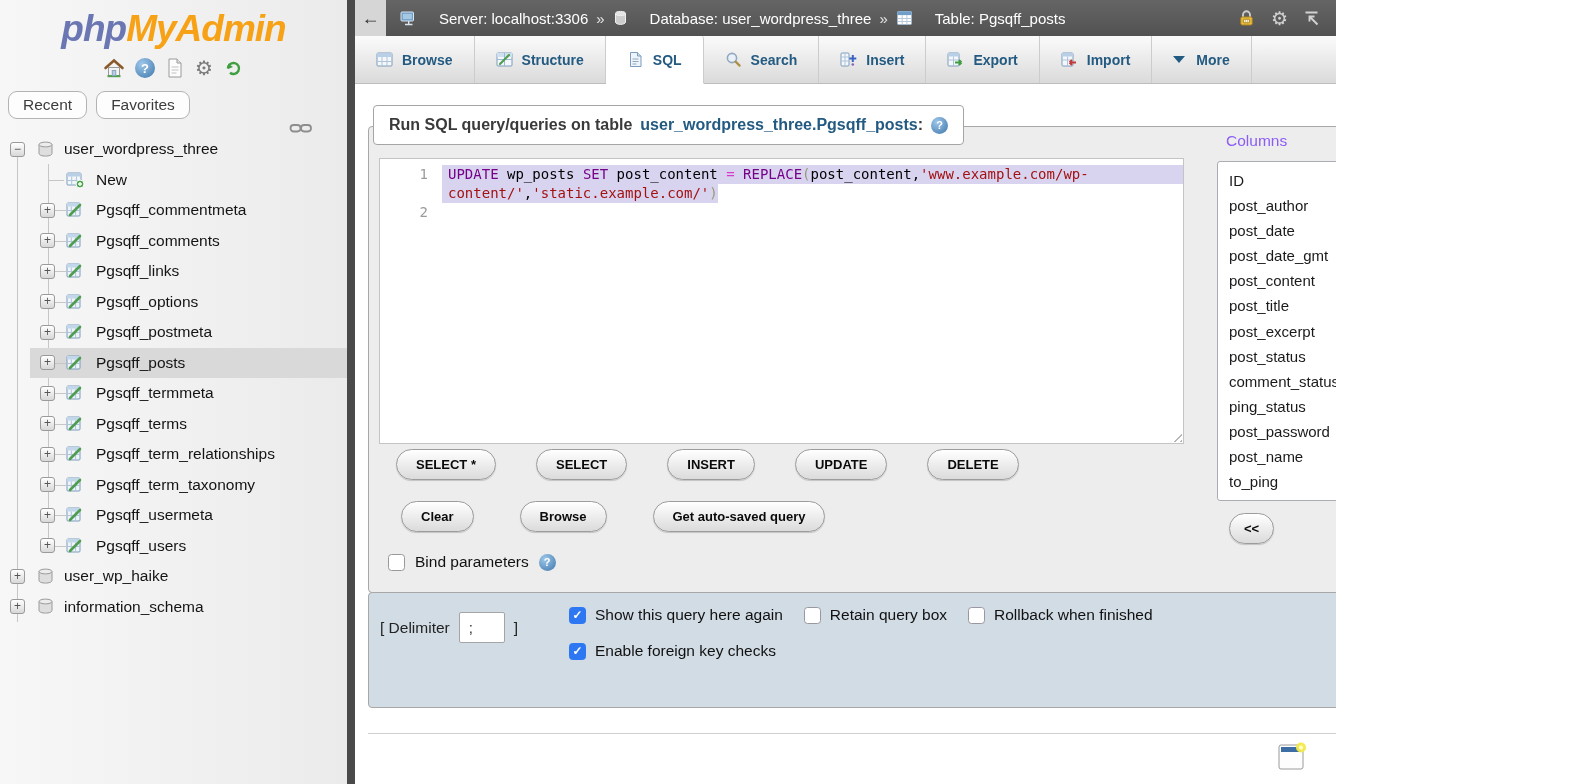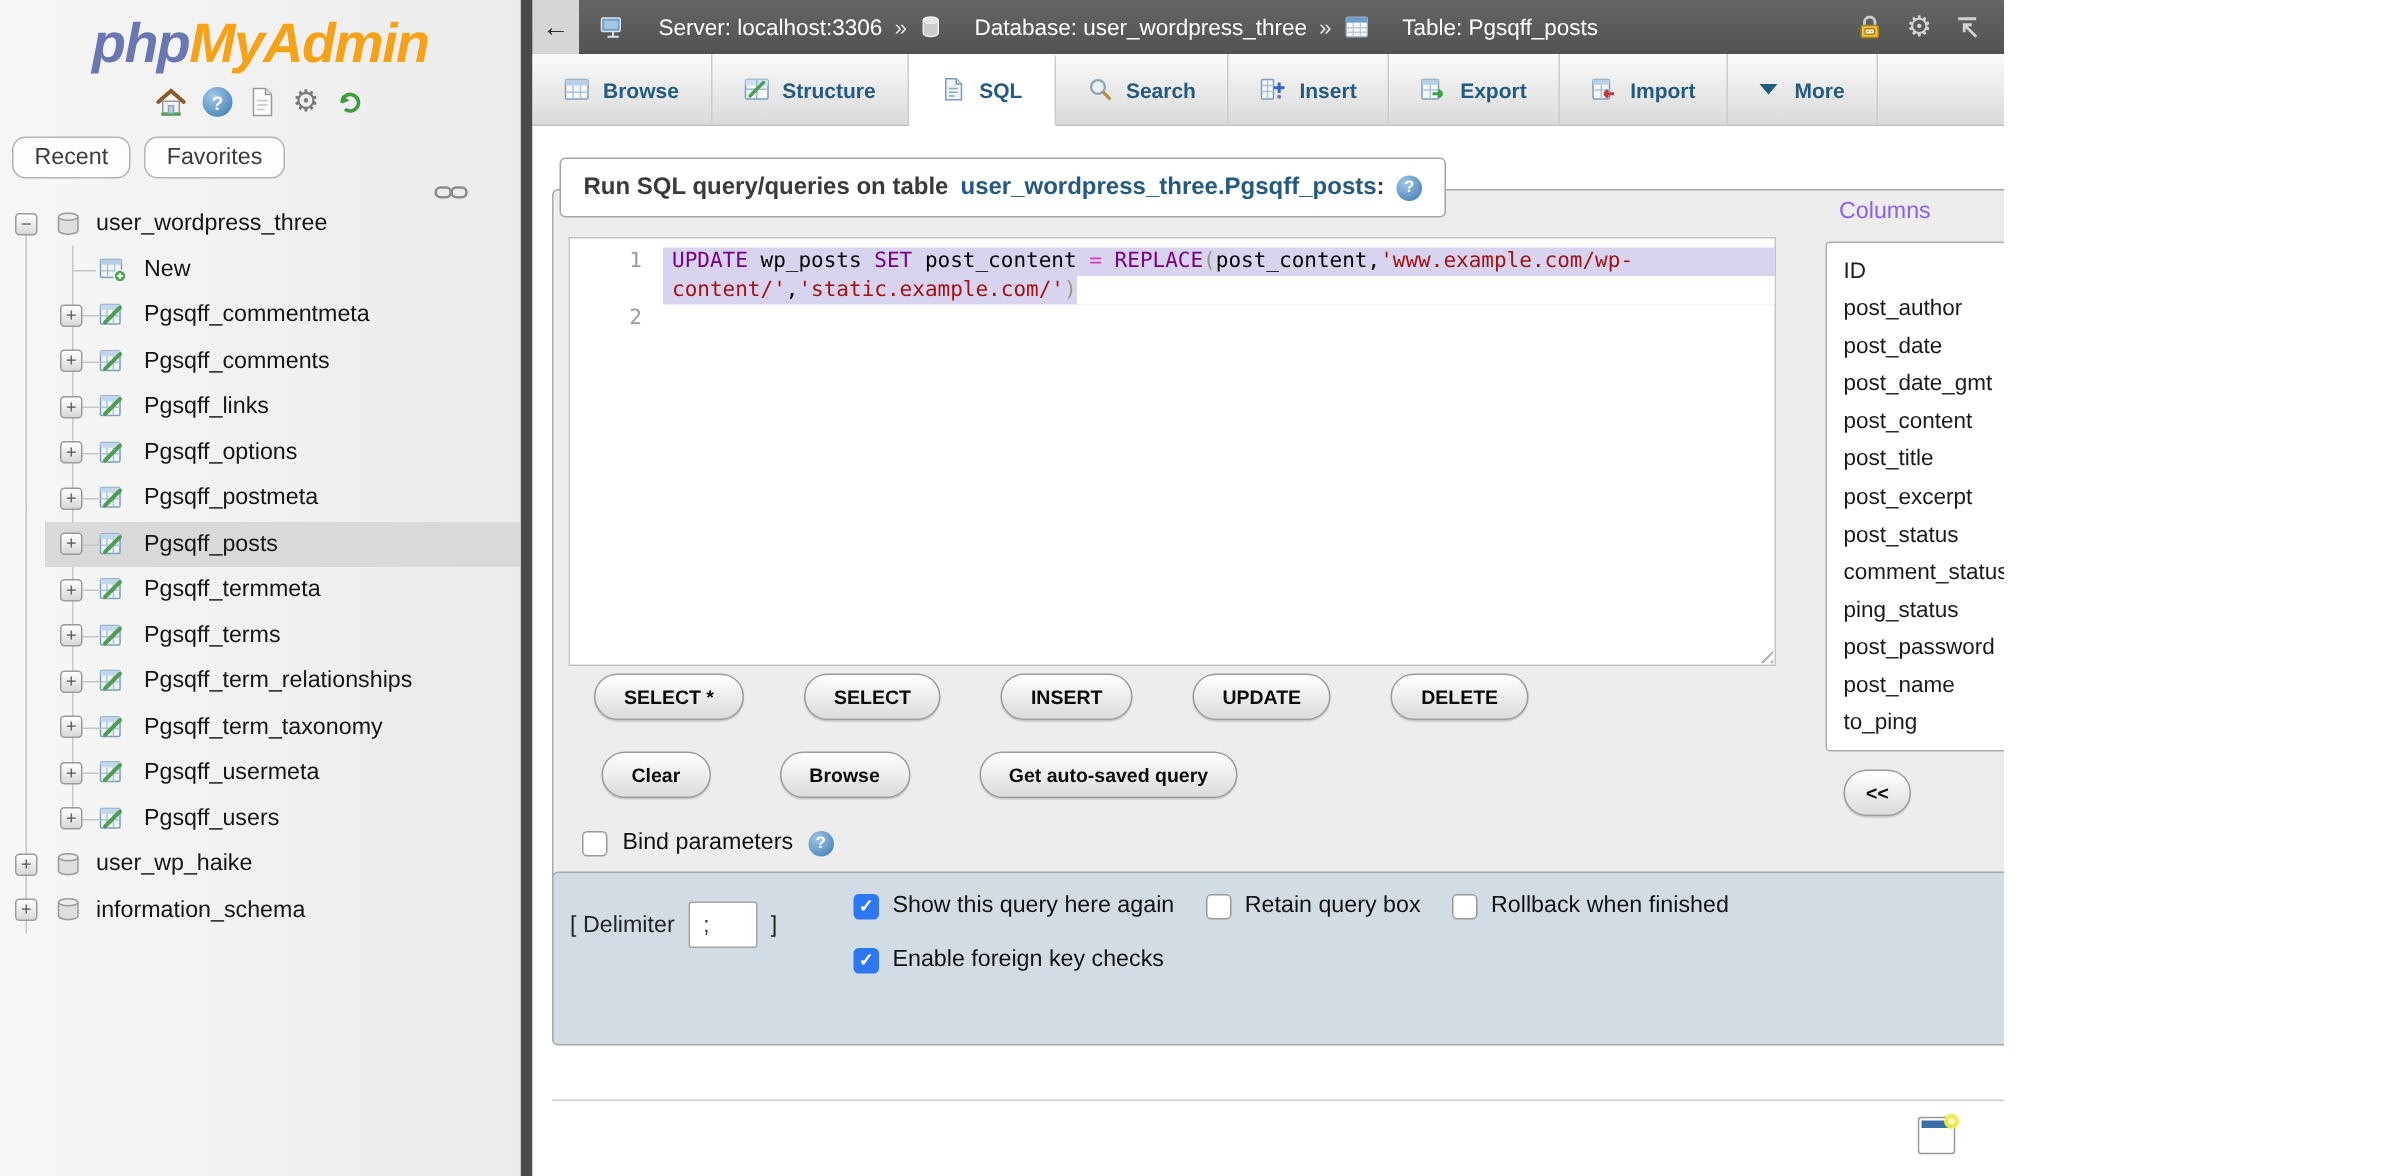--- a/index.html
+++ b/index.html
@@ -58,21 +58,21 @@
   .caret { width:0; height:0; border-left:6px solid transparent; border-right:6px solid transparent; border-top:7.5px solid #235a81; margin-right:2px; }
 
   .content { position:relative; flex:1; background:#fff; }
 
   .legend { position:absolute; left:18px; top:21px; z-index:3; height:40px; background:#fff; border:1px solid #a5a5a5; border-radius:4px;
     display:flex; align-items:center; gap:8px; padding:0 15px; font-size:16px; font-weight:bold; color:#3a3a3a; }
   .legend .tbl-link { color:#235a81; cursor:pointer; }
 
   .fs { position:absolute; left:13px; width:1206px; border:1px solid #a8a8a8; border-radius:4px; }
   .fs-query { top:42px; height:467px; background:#ededed; }
-  .fs-footer { top:497px; height:116px; background:#d2dce5; }
+  .fs-footer { top:508px; height:116px; background:#d2dce5; }
 
   
   .editor { position:absolute; left:10px; top:31px; width:805px; height:286px; background:#fff; border:1px solid #c4c4c4;
     font-family:"DejaVu Sans Mono", monospace; font-size:14px; line-height:19px; padding-top:6px; cursor:text; }
   .cm-line { display:flex; align-items:flex-start; }
   .cm-gutter { flex:0 0 62px; width:62px; padding-right:14px; text-align:right; color:#9b9b9b; }
   .cm-code { flex:1; min-width:0; white-space:pre-wrap; overflow-wrap:break-word; padding-left:6px; position:relative; min-height:19px; }
   .cm-sel { background:#d8d4f0; }
   .cm-sel::after { content:''; position:absolute; left:276px; right:0; top:19px; bottom:0; background:#fff; }
   .tk-kw { color:#770088; }

